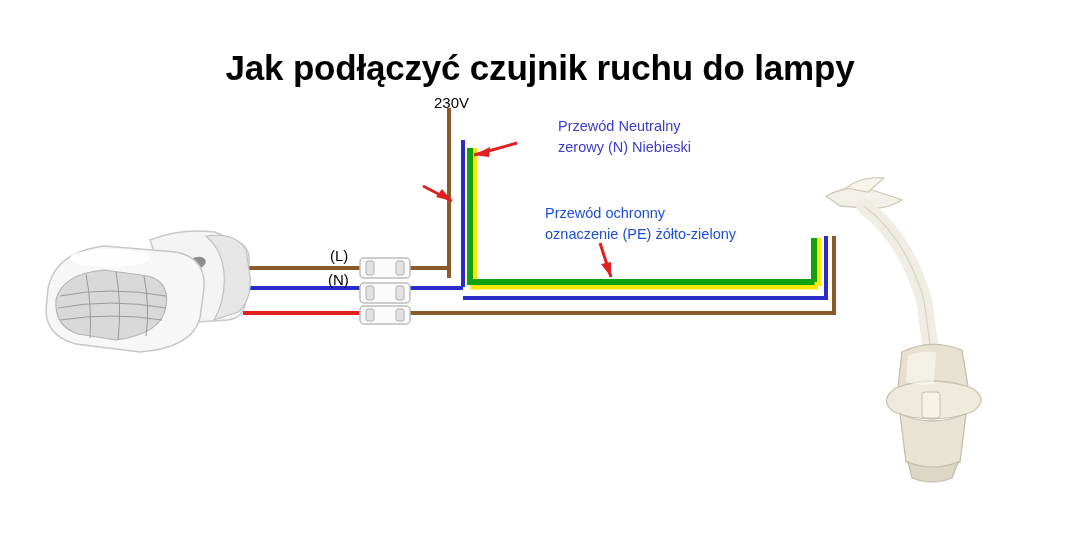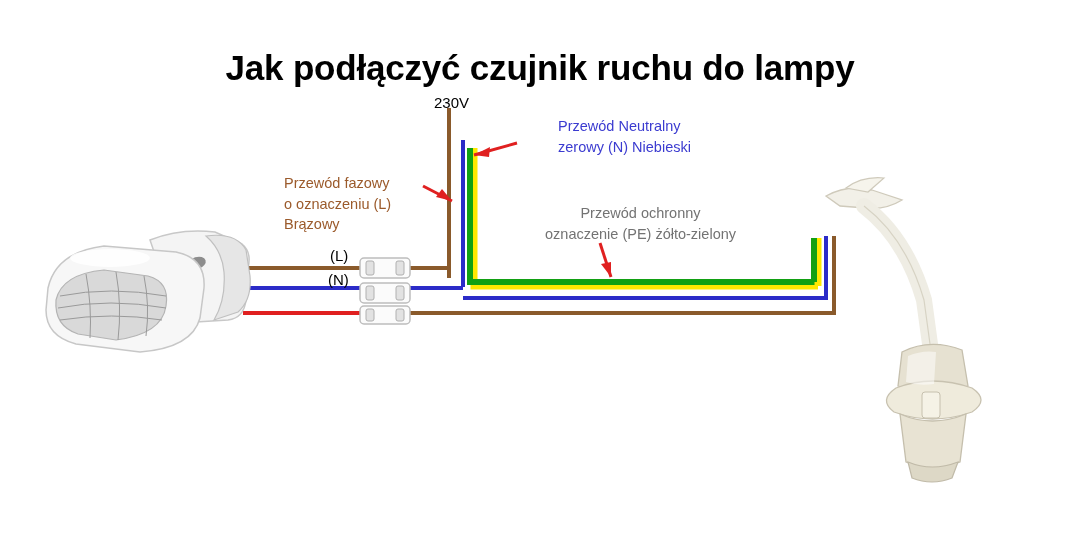--- a/index.html
+++ b/index.html
@@ -49,22 +49,21 @@
     margin-left: 35px;
   }
   #label-phase {
     left: 284px;
     top: 173px;
     color: #9b5a2b;
   }
   #label-pe {
     left: 545px;
     top: 203px;
-    color: #737373;
-    text-align: center;
+    color: #1d4ed8;
   }
   #label-l {
     left: 330px;
     top: 245px;
     color: #000000;
     font-size: 15px;
   }
   #label-n {
     left: 328px;
     top: 269px;
@@ -183,21 +182,18 @@
 
       <rect x="922" y="392" width="18" height="26" rx="3" fill="#f5f2e6" stroke="#c6c0ae" stroke-width="1"></rect>
 
       <path d="M 908 356 Q 922 350 936 352 L 934 384 Q 918 386 906 382 Z" fill="#ffffff" opacity="0.5"></path>
     </g>
   </svg>
 
   <div class="label" id="label-230v">230V</div>
   <div class="label" id="label-neutral">Przewód Neutralny
 zerowy (N) Niebieski</div>
-  <div class="label" id="label-phase">Przewód fazowy
-o oznaczeniu (L)
-Brązowy</div>
   <div class="label" id="label-pe">Przewód ochronny
 oznaczenie (PE) żółto-zielony</div>
   <div class="label" id="label-l">(L)</div>
   <div class="label" id="label-n">(N)</div>
 
 </div>
 
 </body></html>

